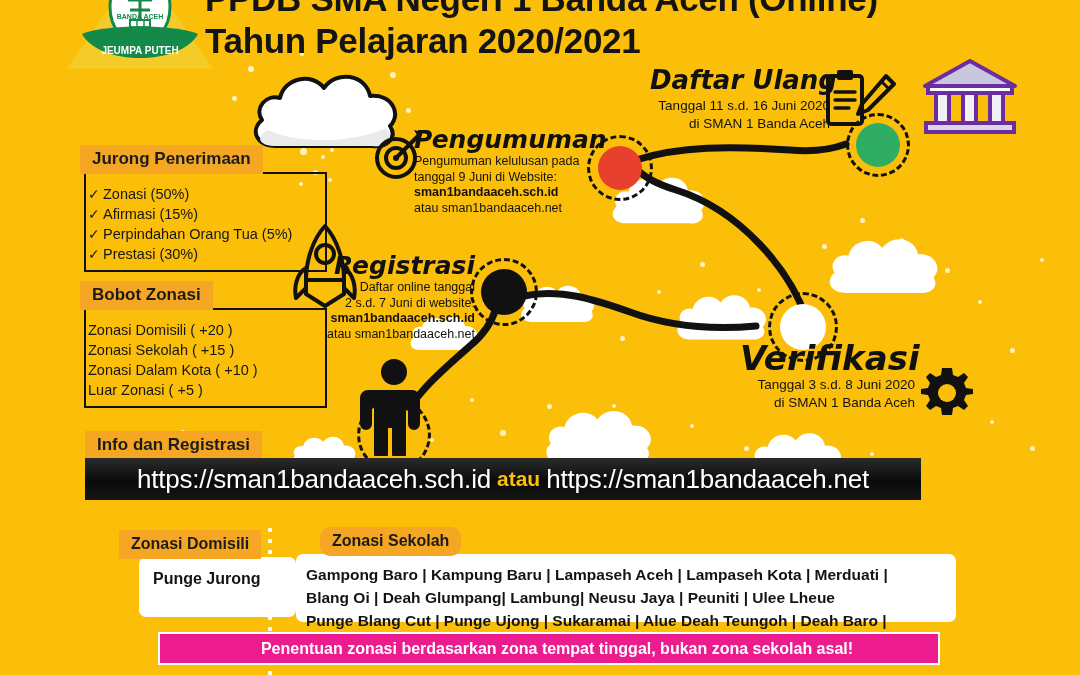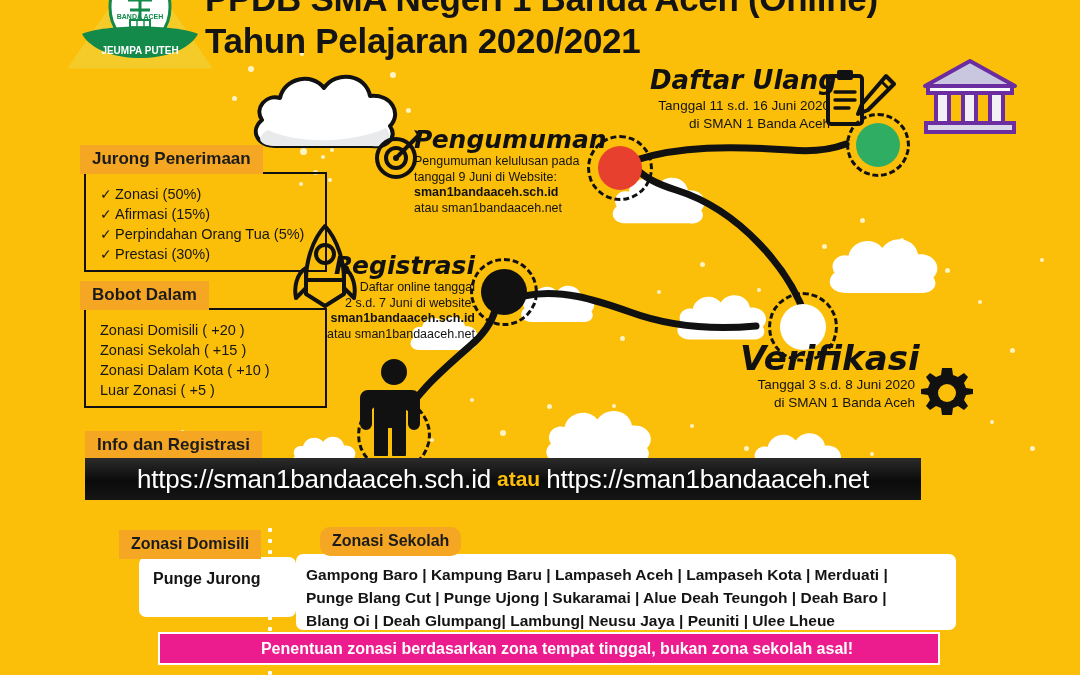--- a/index.html
+++ b/index.html
@@ -36,21 +36,21 @@
     font-weight:bold; padding:4px 12px 5px 12px; font-size:17px;
     white-space:nowrap; z-index:6;
   }
   .tabsm{ font-size:14px; padding:3px 10px 4px 10px;margin-left:29px; }
 
   
   .obox{
     position:absolute; border:2px solid #111; background:transparent;
     z-index:3;
   }
-  .obox ul{ list-style:none; padding:10px 10px 8px 14px; }
+  .obox ul{ list-style:none; padding:10px 10px 8px 2px; }
   .obox li{
     font-size:14.5px; color:#161616; line-height:20px; white-space:nowrap;
     font-weight:500;
   }
   .obox li .ck{ display:inline-block; width:15px; font-size:14px; }
 
   
   .step{ position:absolute; z-index:5; }
   .step .sname{
     font-style:italic; font-weight:bold; font-size:25px; color:#111;
@@ -223,21 +223,21 @@
   <div class="tab" style="left:80px;top:145px;">Jurong Penerimaan</div>
   <div class="obox" style="left:84px;top:172px;width:243px;height:100px;">
     <ul>
       <li><span class="ck">✓</span><span>Zonasi (50%)</span></li>
       <li><span class="ck">✓</span><span>Afirmasi (15%)</span></li>
       <li><span class="ck">✓</span><span>Perpindahan Orang Tua (5%)</span></li>
       <li><span class="ck">✓</span><span>Prestasi (30%)</span></li>
     </ul>
   </div>
 
-  <div class="tab" style="left:80px;top:281px;">Bobot Dalam</div>
+  <div class="tab" style="left:80px;top:281px;">Bobot Zonasi</div>
   <div class="obox" style="left:84px;top:308px;width:243px;height:100px;">
     <ul>
       <li>Zonasi Domisili ( +20 )</li>
       <li>Zonasi Sekolah ( +15 )</li>
       <li>Zonasi Dalam Kota ( +10 )</li>
       <li>Luar Zonasi ( +5 )</li>
     </ul>
   </div>
 
   <div class="ico" style="left:292px;top:222px;">
@@ -372,25 +372,25 @@
       <i></i>
       <i></i>
       <i></i>
     <i></i>
       <i></i>
       <i></i>
       <i></i>
   </div>
 
   <div class="tab tabsm" style="left:291px;top:527px;font-size:16px;padding:5px 12px 6px 12px;border-radius:10px;">Zonasi Sekolah</div>
-  <div class="wcard" style="left:296px;top:554px;width:660px;height:76px;">
+  <div class="wcard" style="left:296px;top:554px;width:660px;height:68px;">
     <div class="body" style="padding:9px 10px;">
       <div class="row">Gampong Baro | Kampung Baru | Lampaseh Aceh | Lampaseh Kota | Merduati |</div>
+      <div class="row">Blang Oi | Deah Glumpang| Lambung| Neusu Jaya | Peuniti | Ulee Lheue</div>
       <div class="row">Punge Blang Cut | Punge Ujong | Sukaramai | Alue Deah Teungoh | Deah Baro |</div>
-      <div class="row">Blang Oi | Deah Glumpang| Lambung| Neusu Jaya | Peuniti | Ulee Lheue</div>
     </div>
   </div>
 
   <div id="pinkbar">
     <span>Penentuan zonasi berdasarkan zona tempat tinggal, bukan zona sekolah asal!</span>
   </div>
 
 </div>
 
 </body></html>

